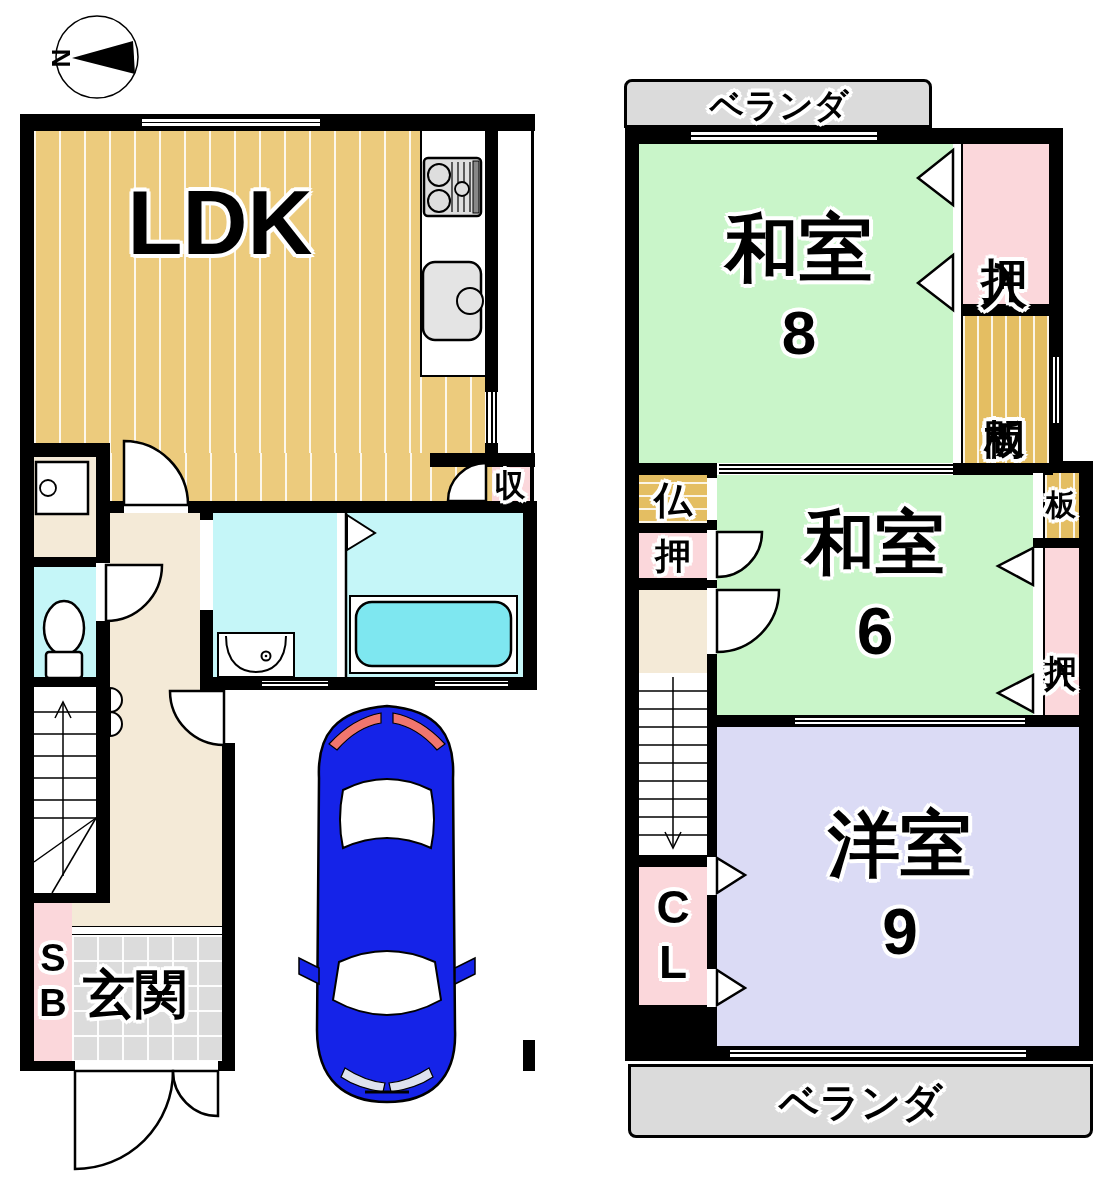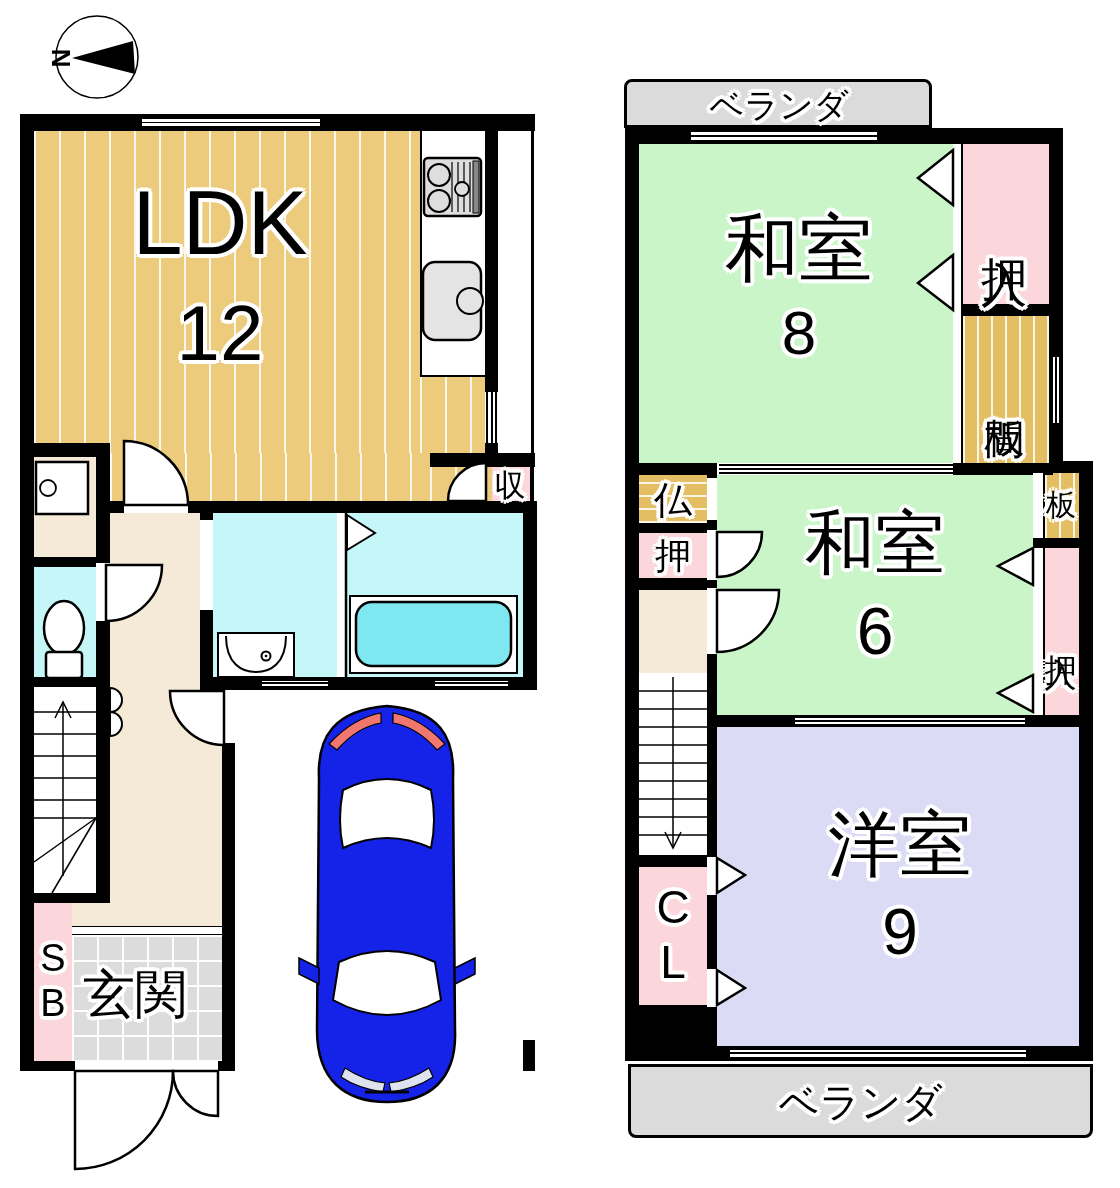--- a/index.html
+++ b/index.html
@@ -25,21 +25,21 @@
   .lav{background:#DBDBF5}
   .pink{background:#FBD7DB}
   .cyan{background:#C5F6F8}
   .beige{background:#F4EAD7}
   .white{background:#fff}
   .tile{background-color:#DCDCDC;background-image:
       linear-gradient(rgba(255,255,255,.95) 2px,transparent 2px),
       linear-gradient(90deg,rgba(255,255,255,.95) 2px,transparent 2px);
       background-size:25px 25px}
   .veranda{position:absolute;background:#DBDBDB;border:3px solid #000;z-index:1}
-  .lbl{position:absolute;z-index:5;font-weight:normal;color:#000;text-align:center;line-height:1;
+  .lbl{position:absolute;z-index:5;font-weight:bold;color:#000;text-align:center;line-height:1;
        text-shadow:-3px -3px 0 #fff,3px -3px 0 #fff,-3px 3px 0 #fff,3px 3px 0 #fff,
        -4px 0 0 #fff,4px 0 0 #fff,0 -4px 0 #fff,0 4px 0 #fff}
   .vlbl{display:flex;align-items:center;justify-content:center;
         writing-mode:vertical-rl;text-orientation:upright;letter-spacing:3px}
   svg.overlay{position:absolute;left:0;top:0;z-index:4;pointer-events:none}
 </style>
 </head>
 <body>
 
 <div id="plan">
@@ -133,21 +133,20 @@
   <div class="gap" style="left:707px;top:588px;width:10px;height:66px"></div>
   <div class="gap" style="left:707px;top:857px;width:10px;height:38px"></div>
   <div class="gap" style="left:707px;top:969px;width:10px;height:38px"></div>
   <div class="win-h" style="left:691px;top:130px;width:186px;height:12px"></div>
   <div class="win-v" style="left:1051px;top:357px;width:10px;height:66px"></div>
   <div class="win-h" style="left:719px;top:464px;width:234px;height:10px"></div>
   <div class="win-h" style="left:795px;top:716px;width:230px;height:10px"></div>
   <div class="win-h" style="left:730px;top:1048px;width:296px;height:11px"></div>
 
   <div class="lbl" style="left:60px;top:178px;width:320px;font-size:90px">LDK</div>
-  <div class="lbl" style="left:60px;top:294px;width:320px;font-size:78px">12</div>
   <div class="lbl" style="left:487px;top:470px;width:46px;font-size:31px">収</div>
   <div class="lbl vlbl" style="left:34px;top:908px;width:38px;height:148px;font-size:38px">SB</div>
   <div class="lbl" style="left:72px;top:968px;width:126px;font-size:52px">玄関</div>
   <div class="lbl" style="left:626px;top:88px;width:306px;font-size:34px">ベランダ</div>
   <div class="lbl" style="left:664px;top:212px;width:270px;font-size:74px">和室</div>
   <div class="lbl" style="left:664px;top:302px;width:270px;font-size:62px">8</div>
   <div class="lbl vlbl" style="left:961px;top:148px;width:88px;height:152px;font-size:46px">押入</div>
   <div class="lbl vlbl" style="left:961px;top:318px;width:88px;height:143px;font-size:40px">板間</div>
   <div class="lbl" style="left:639px;top:481px;width:68px;font-size:38px">仏</div>
   <div class="lbl" style="left:639px;top:538px;width:68px;font-size:36px">押</div>

